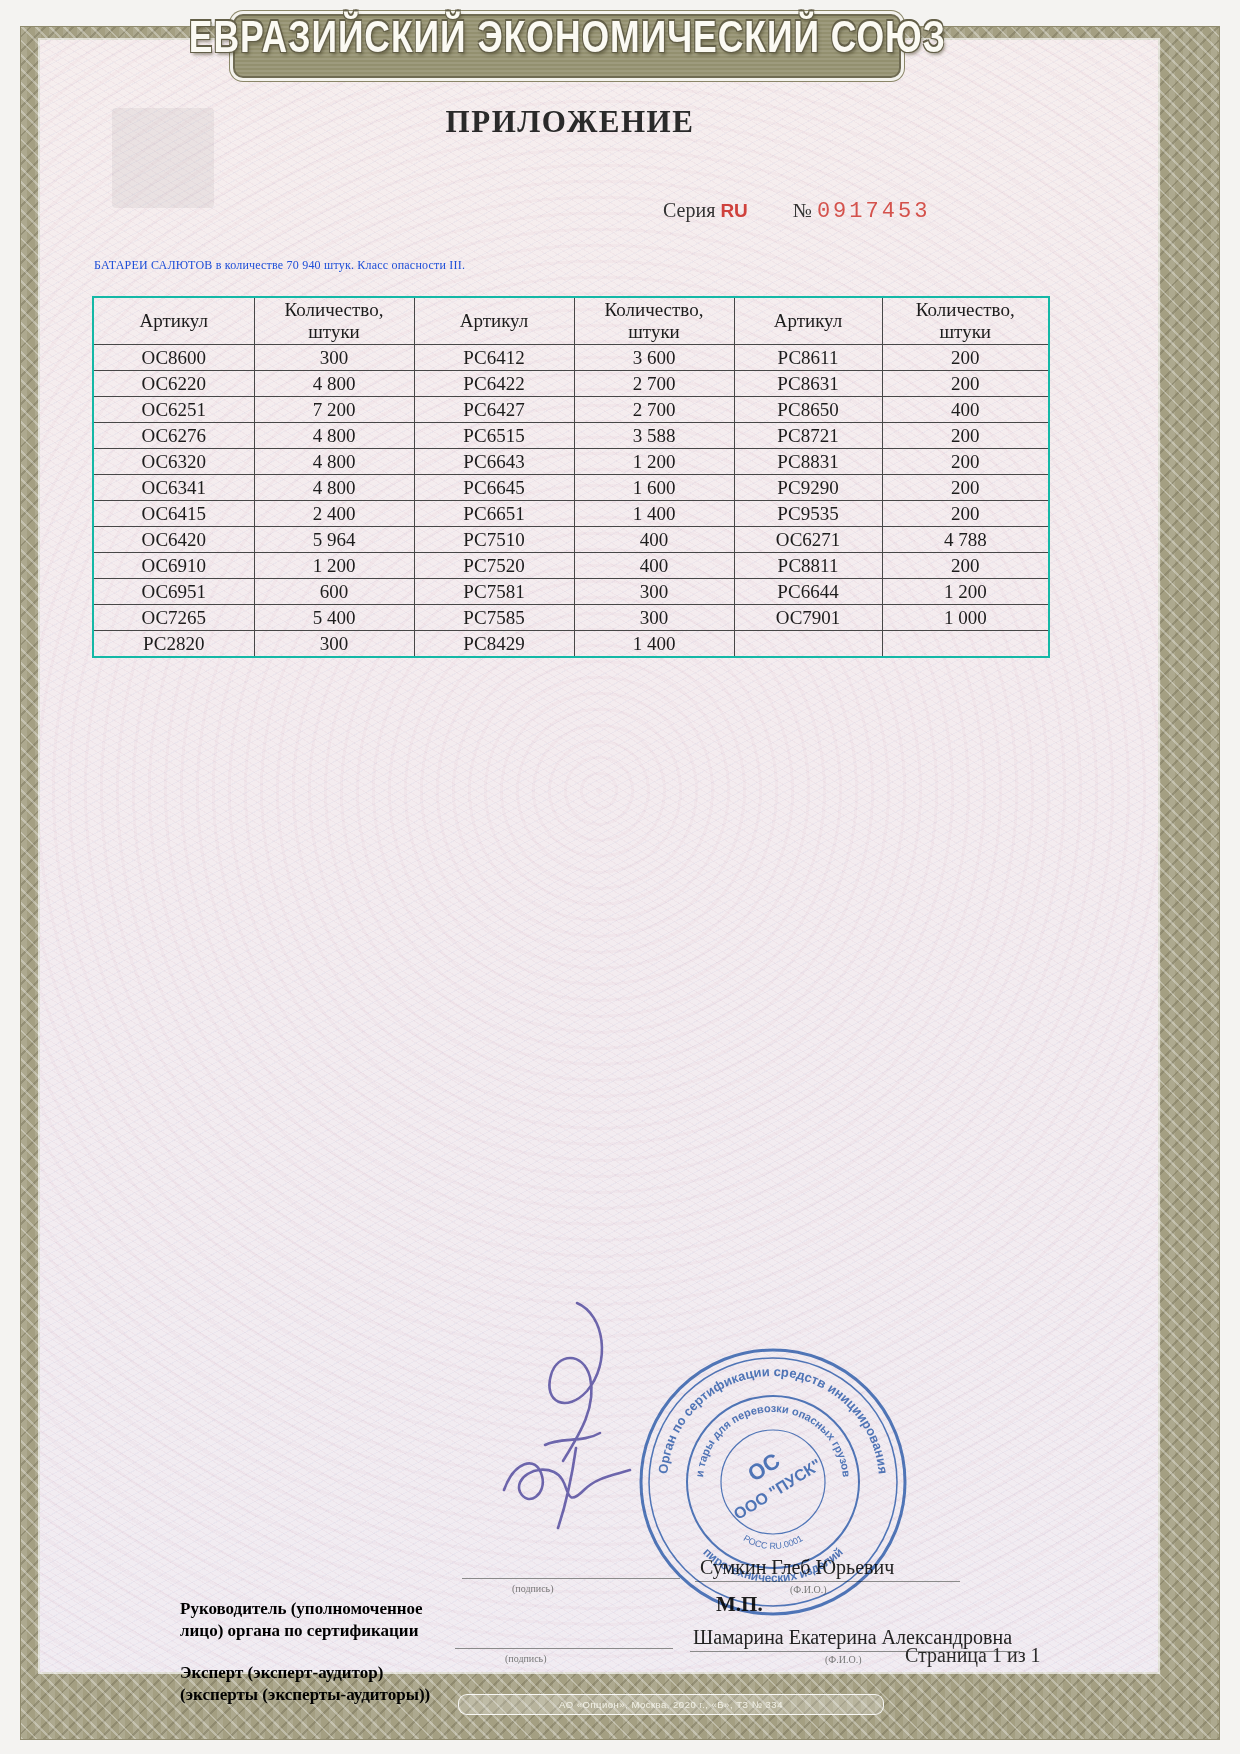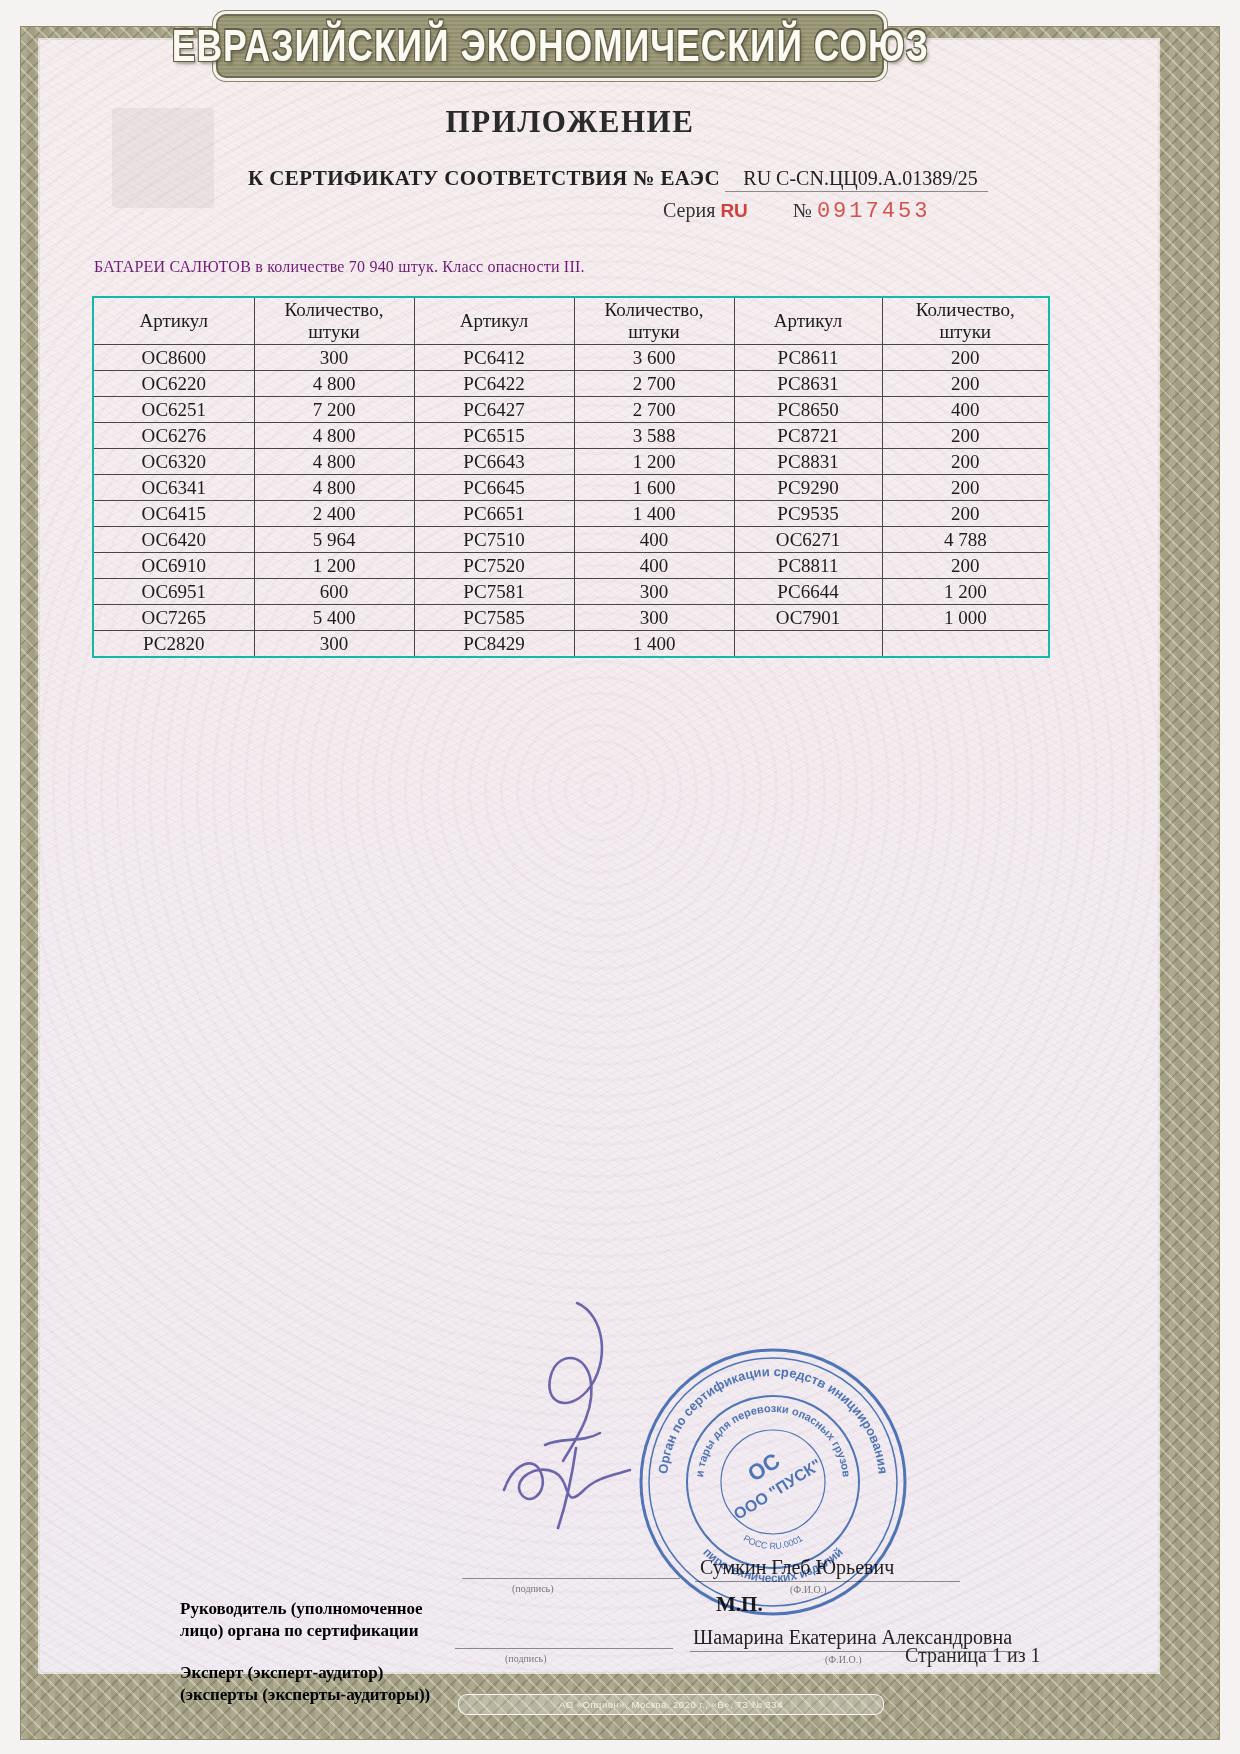--- a/index.html
+++ b/index.html
@@ -18,40 +18,40 @@
     background-color:#f6eef0;
     background-image:
       repeating-radial-gradient(circle at 50% 46%, rgba(190,120,150,0.05) 0 3px, rgba(190,120,150,0) 3px 16px),
       repeating-linear-gradient(32deg, rgba(215,180,195,0.13) 0 1px, transparent 1px 6px),
       repeating-linear-gradient(-28deg, rgba(170,180,215,0.11) 0 1px, transparent 1px 7px),
       linear-gradient(180deg,#f6eeee 0%,#f4ecef 40%,#f1ecf2 100%);
     box-shadow:0 0 0 2px rgba(255,255,255,0.65);}
   .artifact{position:absolute;left:112px;top:108px;width:102px;height:100px;background:rgba(130,130,130,0.10);border-radius:4px;}
 
   
-  .banner{position:absolute;left:216px;top:14px;width:664px;height:60px;z-index:6;
+  .banner{position:absolute;left:233px;top:14px;width:664px;height:60px;z-index:6;
     background-color:#93906f;
     background-image:repeating-linear-gradient(0deg, rgba(255,255,255,0.10) 0 2px, transparent 2px 4px);
     border:2px solid #6f6b52;border-radius:10px;
     box-shadow:0 0 0 3px #f4f3ee, 0 0 0 4px #8a8668;
-    display:flex;align-items:center;justify-content:center;}
+    display:flex;align-items:flex-start;justify-content:center;}
   .banner span{font-family:"Liberation Sans",sans-serif;font-weight:bold;font-size:37px;letter-spacing:1px;
     color:#fbfaf3;transform:scale(0.96,1.22);white-space:nowrap;
     text-shadow:1px 1px 0 #635f48,-1px -1px 0 #635f48,1px -1px 0 #635f48,-1px 1px 0 #635f48,2px 3px 3px rgba(60,55,30,0.45);}
 
   .title{position:absolute;left:60px;top:104px;width:1020px;text-align:center;font-size:31px;font-weight:bold;letter-spacing:1.5px;color:#2a2a2a;}
   .certline{position:absolute;left:248px;top:166px;font-size:21px;color:#222;white-space:nowrap;}
   .certline .lbl{font-weight:bold;letter-spacing:0.4px;}
   .certline .num{font-weight:normal;font-size:20px;border-bottom:1px solid #8a8a8a;padding:0 10px 2px 18px;}
   .seriesline{position:absolute;left:663px;top:199px;font-size:20px;color:#333;white-space:nowrap;}
   .seriesline .red{color:#cf413c;font-family:"Liberation Sans",sans-serif;font-weight:bold;font-size:19px;}
   .seriesline .no{margin-left:40px;}
   .seriesline .rednum{color:#d4524c;font-family:"Liberation Mono",monospace;font-size:22px;letter-spacing:3px;}
 
-  .intro{position:absolute;left:94px;top:258px;font-size:16px;color:#701a75;letter-spacing:0.2px;}
+  .intro{position:absolute;left:94px;top:258px;font-size:12px;color:#1d4ed8;letter-spacing:0.2px;}
 
   table.qty{position:absolute;left:92px;top:296px;width:956px;border-collapse:collapse;font-size:19px;color:#1c1c1c;table-layout:fixed;}
   table.qty th, table.qty td{border:1px solid #474747;text-align:center;font-weight:normal;padding:0 2px;overflow:hidden;white-space:nowrap;}
   table.qty th{height:46px;line-height:1.15;}
   table.qty td{height:25px;}
   table.qty{border:2px solid #14b8a6;}
 
   
   .siglabel{position:absolute;font-size:17px;font-weight:600;color:#000000;line-height:1.28;margin-top:42px;}
   .sigline{position:absolute;border-bottom:1px solid #8a8a8a;}
@@ -73,24 +73,20 @@
   <div class="frame"></div>
   <div class="inner"></div>
   <div class="artifact"></div>
 
   <div class="banner">
     <span>ЕВРАЗИЙСКИЙ ЭКОНОМИЧЕСКИЙ СОЮЗ</span>
   </div>
 
   <div class="title">ПРИЛОЖЕНИЕ</div>
 
-  <div class="certline">
-    <span class="lbl">К СЕРТИФИКАТУ СООТВЕТСТВИЯ № ЕАЭС</span>
-    <span class="num">RU С-CN.ЦЦ09.А.01389/25</span>
-  </div>
 
   <div class="seriesline">
     <span>Серия</span>
     <span class="red">RU</span>
     <span class="no">№</span>
     <span class="rednum">0917453</span>
   </div>
 
   <div class="intro">БАТАРЕИ САЛЮТОВ в количестве 70 940 штук. Класс опасности III.</div>
 

